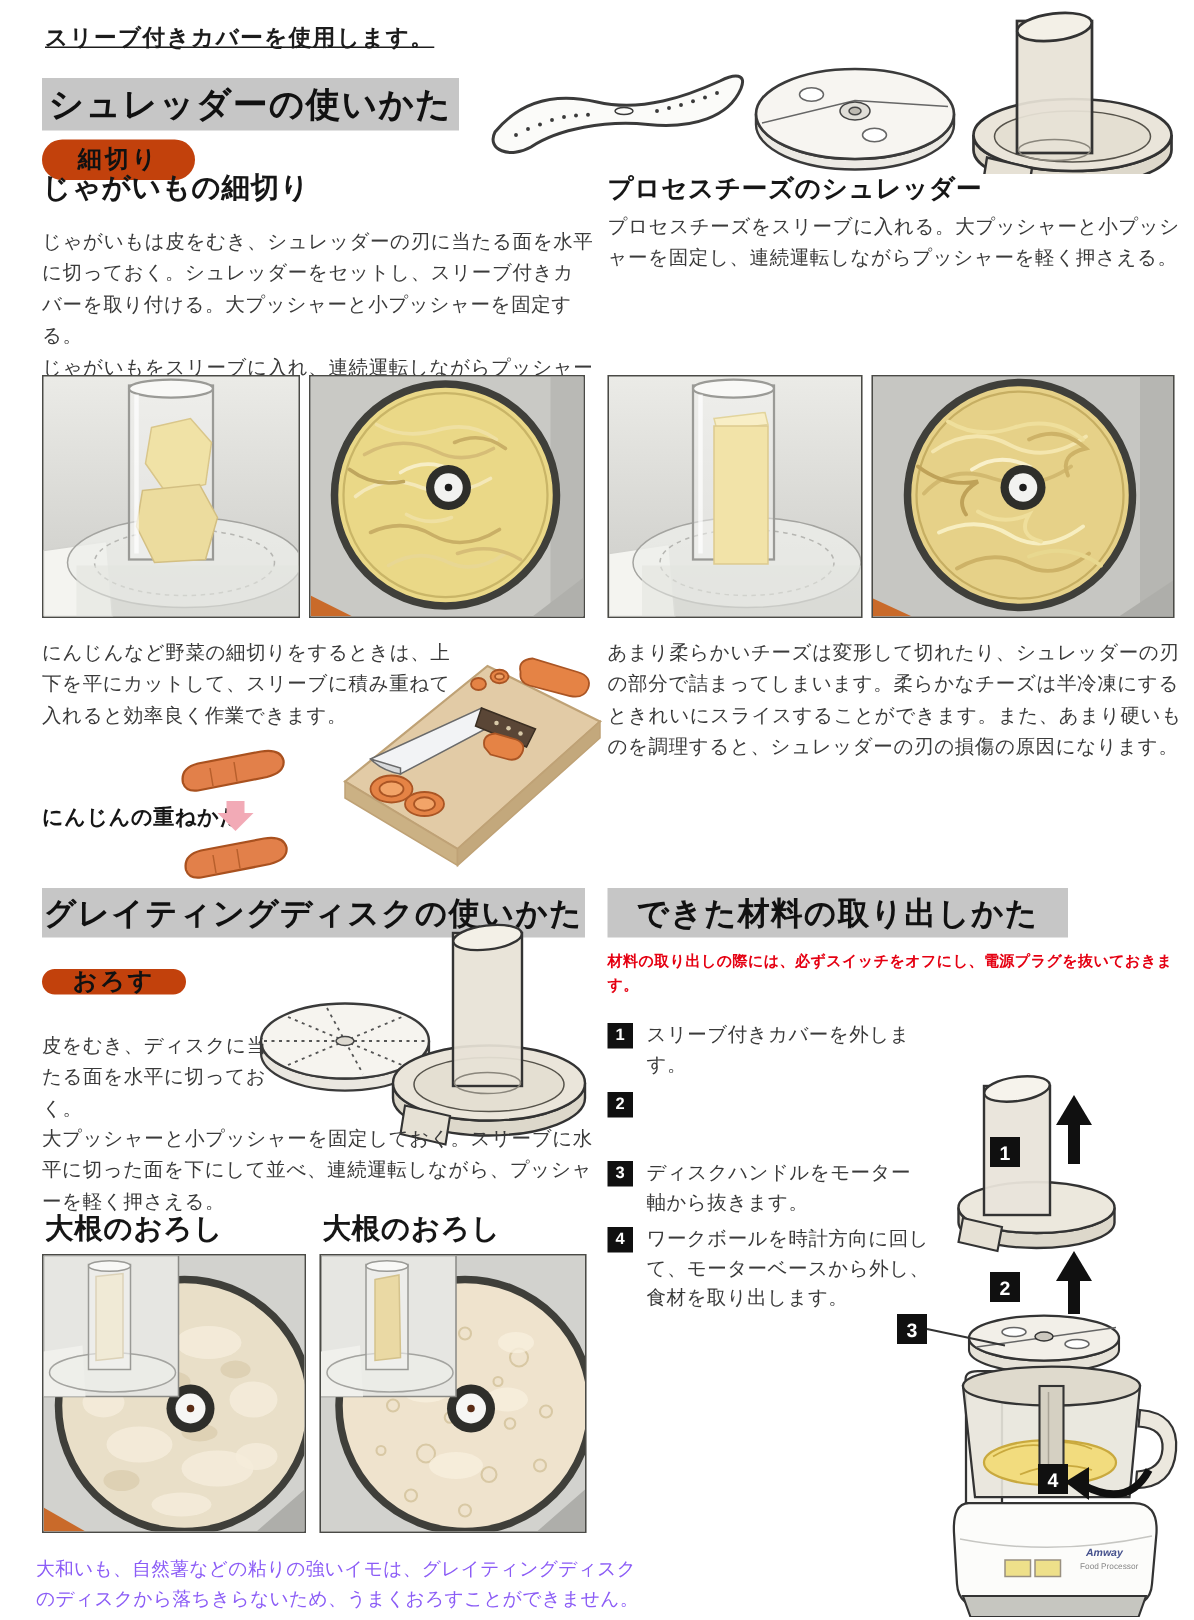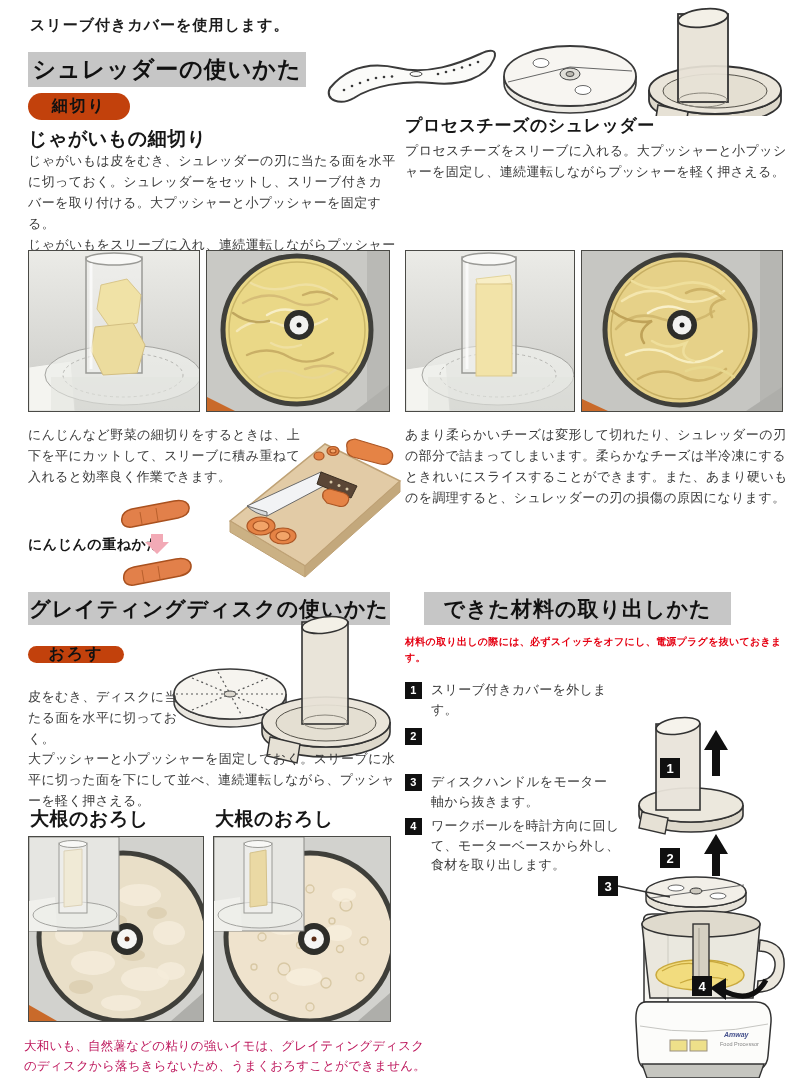--- a/index.html
+++ b/index.html
@@ -11,31 +11,31 @@
   .abs{position:absolute;}
   .intro{font-size:15px;font-weight:bold;letter-spacing:1px;color:#1c1c1c;}
   .bar{background:#c6c6c6;color:#111;font-weight:bold;display:flex;align-items:center;justify-content:center;letter-spacing:1px;}
   .bar-lg{font-size:23px;}
   .bar-md{font-size:21px;}
   .badge{background:#c2410c;color:#111;font-weight:bold;font-size:16px;border-radius:14px;display:flex;align-items:center;justify-content:center;letter-spacing:2px;}
   .h3{font-weight:bold;font-size:19px;color:#161616;letter-spacing:0.5px;}
   .h3s{font-weight:bold;font-size:17px;color:#161616;letter-spacing:0.5px;}
   .body13{font-size:13px;line-height:1.62;letter-spacing:0.4px;white-space:pre-line;color:#3a3a3a;}
   .warning{color:#e50012;font-weight:bold;font-size:10px;line-height:1.55;letter-spacing:0.3px;}
-  .bluenote{color:#be185d;font-size:12.5px;line-height:1.62;letter-spacing:0.2px;}
+  .bluenote{color:#8b5cf6;font-size:12.5px;line-height:1.62;letter-spacing:0.2px;}
   .carrot-label{font-weight:bold;font-size:14px;color:#161616;letter-spacing:0.5px;}
   .photo{border:1px solid #4a4a46;box-sizing:border-box;background:#d9d9d5;overflow:hidden;}
   .photo svg{display:block;}
   .step{display:flex;gap:9px;font-size:13px;line-height:1.5;letter-spacing:0.3px;color:#3a3a3a;}
   .stepnum{width:17px;height:17px;background:#101010;color:#fff;font-size:11px;font-weight:bold;display:flex;align-items:center;justify-content:center;flex:none;margin-top:2px;}
 </style>
 </head>
 <body>
 
-<div class="abs intro" style="left:30px;top:16px;width:420px;">スリーブ付きカバーを使用します。</div>
+<div class="abs intro" style="left:30px;top:16px;width:420px;text-decoration:underline;">スリーブ付きカバーを使用します。</div>
 
 <div class="abs bar bar-lg" style="left:28px;top:52px;width:278px;height:35px;">シュレッダーの使いかた</div>
 
 <div class="abs" style="left:320px;top:4px;width:472px;height:112px;">
 <svg width="472" height="112" viewBox="0 0 472 112">
   <g>
     <path d="M10,84 C28,62 52,58 78,64 C108,71 138,60 160,50 C170,45 178,45 174,55 C166,74 142,82 112,79 C84,76 52,82 34,94 C20,102 4,96 10,84 Z" fill="#fbfbf9" stroke="#3a3a3a" stroke-width="2"></path>
     <g fill="#3a3a3a">
       <circle cx="24" cy="86" r="1.3"></circle>
           <circle cx="32" cy="82" r="1.3"></circle>
@@ -69,21 +69,21 @@
     <path d="M338,101 l30,7 l-3,19 l-30,-7 z" fill="#e6e1d5" stroke="#333" stroke-width="1.6"></path>
     <rect x="358" y="10" width="50" height="88" fill="#e7e2d6" fill-opacity="0.93" stroke="#333" stroke-width="1.8"></rect>
     <ellipse cx="383" cy="14" rx="25" ry="9" fill="#f3f0e7" stroke="#333" stroke-width="1.8" transform="rotate(-7 383 14)"></ellipse>
     <ellipse cx="383" cy="96" rx="24" ry="7" fill="none" stroke="#8a867c" stroke-width="1"></ellipse>
   </g>
 </svg>
 </div>
 
 <div class="abs badge" style="left:28px;top:93px;width:102px;height:27px;">細切り</div>
 
-<div class="abs h3" style="left:28px;top:126px;width:360px;">じゃがいもの細切り</div>
+<div class="abs h3" style="left:28px;top:112px;width:360px;">じゃがいもの細切り</div>
 <div class="abs body13" style="left:28px;top:150px;width:368px;">じゃがいもは皮をむき、シュレッダーの刃に当たる面を水平に切っておく。シュレッダーをセットし、スリーブ付きカバーを取り付ける。大プッシャーと小プッシャーを固定する。
 じゃがいもをスリーブに入れ、連続運転しながらプッシャーを軽く押さえる。</div>
 
 <div class="abs h3s" style="left:405px;top:114px;width:388px;">プロセスチーズのシュレッダー</div>
 <div class="abs body13" style="left:405px;top:140px;width:390px;">プロセスチーズをスリーブに入れる。大プッシャーと小プッシャーを固定し、連続運転しながらプッシャーを軽く押さえる。</div>
 
 <div class="abs photo" style="left:28px;top:250px;width:172px;height:162px;">
 <svg width="170" height="160" viewBox="0 0 170 160">
   <defs>
         <linearGradient id="gbg1" x1="0" y1="0" x2="0" y2="1">
@@ -208,21 +208,21 @@
   <path d="M30,32 L28,20 M46,29 L44,16" stroke="#b85f2c" stroke-width="1"></path>
   <polygon points="39,42 51,42 51,50 57,50 45,62 33,50 39,50" fill="#f2aab6"></polygon>
   <path d="M12,88 Q10,78 22,75 L64,67 Q77,65 79,73 Q80,81 68,84 L22,93 Q14,94 12,88 Z" fill="#e2804a" stroke="#a9511f" stroke-width="1.5"></path>
   <path d="M32,90 L30,78 M48,87 L46,74" stroke="#b85f2c" stroke-width="1"></path>
 </svg>
 </div>
 
 <div class="abs body13" style="left:405px;top:424px;width:392px;">あまり柔らかいチーズは変形して切れたり、シュレッダーの刃の部分で詰まってしまいます。柔らかなチーズは半冷凍にするときれいにスライスすることができます。また、あまり硬いものを調理すると、シュレッダーの刃の損傷の原因になります。</div>
 
 <div class="abs bar bar-md" style="left:28px;top:592px;width:362px;height:33px;">グレイティングディスクの使いかた</div>
-<div class="abs bar bar-md" style="left:405px;top:592px;width:307px;height:33px;margin-left:19px;">できた材料の取り出しかた</div>
+<div class="abs bar bar-md" style="left:405px;top:592px;width:307px;height:33px;">できた材料の取り出しかた</div>
 
 <div class="abs badge" style="left:28px;top:646px;width:96px;height:17px;">おろす</div>
 
 <div class="abs" style="left:168px;top:610px;width:230px;height:168px;">
 <svg width="230" height="168" viewBox="0 0 230 168">
   <g>
     <path d="M6,84 a56,25 0 0 0 112,0 l0,8 a56,25 0 0 1 -112,0 z" fill="#eae7e0" stroke="#3a3a3a" stroke-width="1.5"></path>
     <ellipse cx="62" cy="84" rx="56" ry="25" fill="#f6f4ef" stroke="#3a3a3a" stroke-width="1.6"></ellipse>
     <g stroke="#555" stroke-width="1.2" stroke-dasharray="2,3">
       <line x1="8" y1="84" x2="116" y2="84"></line>

